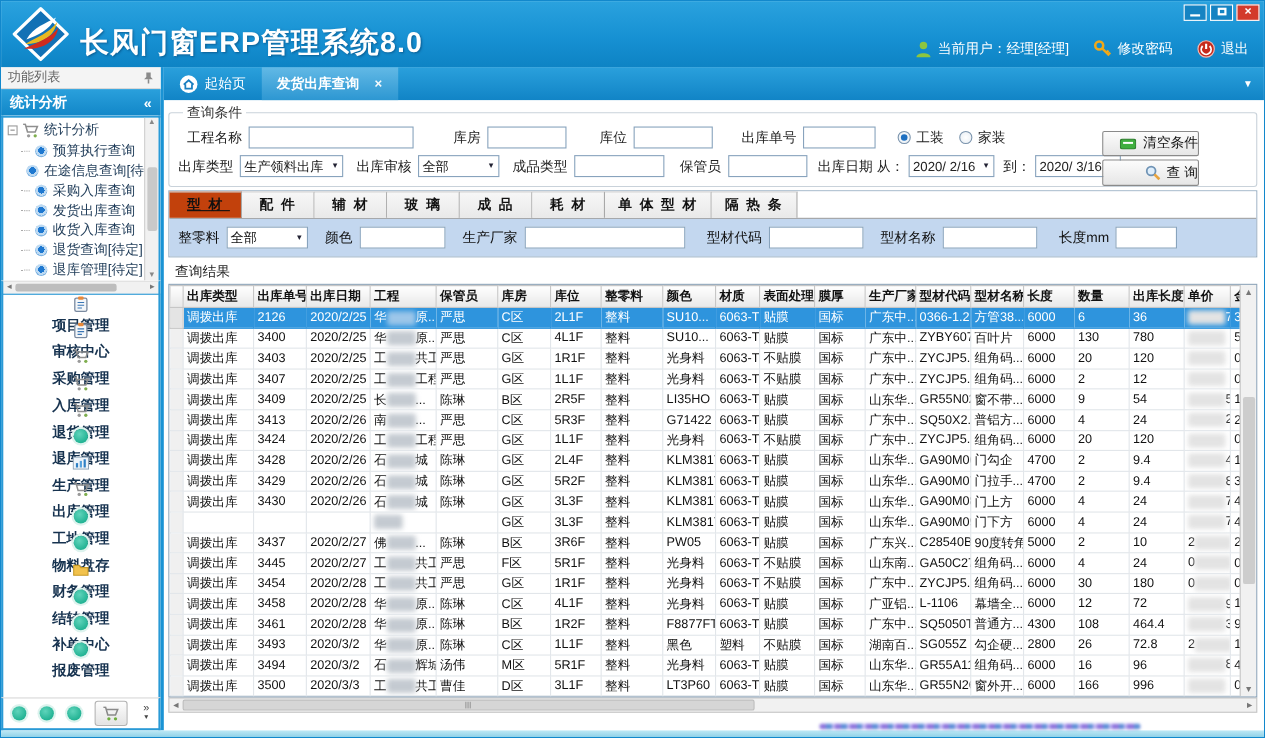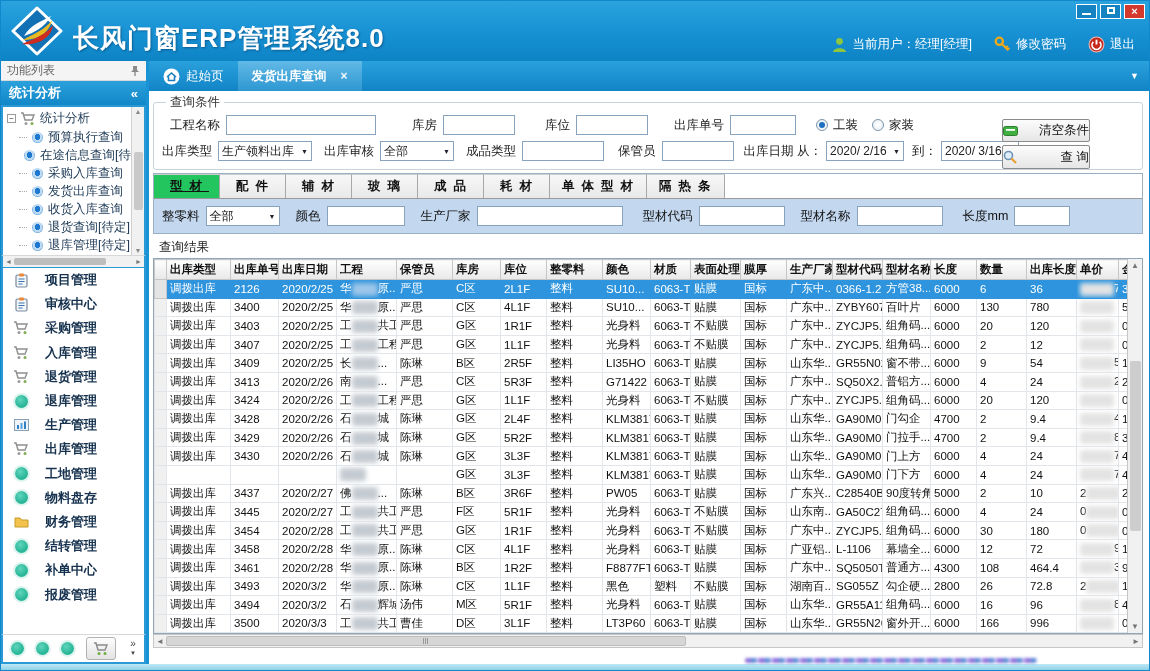--- a/index.html
+++ b/index.html
@@ -33,21 +33,21 @@
   .tree-root { display:flex; align-items:center; gap:4px; height:19px; cursor:pointer; }
   .expander { width:9px; height:9px; border:1px solid #9a9a9a; background:#fff; font-size:8px; line-height:7px; text-align:center; color:#333; flex:none; }
   .tree-item { display:flex; align-items:center; gap:5px; height:18px; padding-left:12px; cursor:pointer; white-space:nowrap; }
   .tree-item::before { content:""; width:8px; border-top:1px dotted #aaa; }
   .dot-ic { width:11px; height:11px; border-radius:50%; background:radial-gradient(circle at 50% 45%, #1e78d0 0 3px, #bcd9f2 3px 5px, #7fb4e2 5px); flex:none; }
   .tree-vscroll { position:absolute; right:0; top:0; bottom:0; width:13px; background:#f1f1f1; border-left:1px solid #d0d0d0; display:flex; flex-direction:column; align-items:center; justify-content:space-between; font-size:7px; color:#888; padding:1px 0; }
   .tree-vscroll .thumb { flex:0 0 58px; width:9px; background:#c9c9c9; border-radius:2px; }
   .tree-hscroll { height:13px; background:#f1f1f1; border:2px solid #2a9ad6; border-top:1px solid #d8d8d8; border-bottom:1px solid #2a9ad6; display:flex; align-items:center; font-size:7px; color:#777; padding:0 2px; gap:2px; }
   .tree-hscroll .thumb { height:7px; flex:0 0 92px; background:#bdbdbd; border-radius:2px; }
   .menu { flex:1; border:2px solid #2a9ad6; border-top:none; border-bottom:none; overflow:hidden; }
-  .menu-item { height:24.2px; display:flex; align-items:center; gap:16px; padding:0 10px; font-size:13px; font-weight:bold; color:#16324f; cursor:pointer; }
+  .menu-item { height:24.2px; display:flex; align-items:center; gap:3px; padding:0 10px; font-size:13px; font-weight:bold; color:#16324f; cursor:pointer;flex-direction:column; }
   .mic { width:16px; height:16px; flex:none; display:inline-flex; align-items:center; justify-content:center; }
   .ic-circle { width:13px; height:13px; border-radius:50%; background:radial-gradient(circle at 40% 35%, #5fd4bb, #23b394 70%); box-shadow:0 0 0 2px #ddf3ee; }
   .side-footer { height:30px; border:2px solid #2a9ad6; border-top:1px solid #d8d8d8; display:flex; align-items:center; justify-content:center; gap:12px; padding:0 4px; }
   .side-footer .more { margin-left:2px; color:#444; font-size:10px; line-height:8px; text-align:center; cursor:pointer; }
   .cart-btn { width:30px; height:23px; background:linear-gradient(#fdfdfd,#e3e3e3); border:1px solid #b2b2b2; border-radius:3px; display:flex; align-items:center; justify-content:center; cursor:pointer; }
 
   
   .main { flex:1; display:flex; flex-direction:column; min-width:0; background:#fff; }
   .tabbar { height:30px; background:linear-gradient(180deg,#2aa0dc,#1184c6); display:flex; align-items:stretch; flex:none; }
   .tab { display:flex; align-items:center; gap:6px; padding:0 14px; color:#fff; font-size:12.5px; cursor:pointer; }
@@ -59,29 +59,29 @@
   fieldset.query { margin:3px 6px 2px 4px; border:1px solid #c9d2da; border-radius:3px; padding:1px 8px 5px; position:relative; flex:none; }
   fieldset.query legend { font-size:12.5px; color:#333; padding:0 4px; margin-left:4px; }
   .qrow { display:flex; align-items:center; height:26px; font-size:12.5px; color:#222; }
   .qrow label { white-space:nowrap; }
   .tb { height:20px; border:1px solid #88a3bd; background:#fff; font-size:12px; padding:0 3px; font-family:inherit; }
   .combo { height:20px; border:1px solid #88a3bd; background:#fff; font-size:12px; display:inline-flex; align-items:center; justify-content:space-between; padding:0 3px; cursor:pointer; white-space:nowrap; }
   .combo .arr { font-size:7px; color:#223; margin-left:4px; }
   .radio { width:12px; height:12px; border-radius:50%; border:1px solid #7b94ad; background:radial-gradient(#fff,#e6edf3); display:inline-block; vertical-align:-2px; }
   .radio.on::after { content:""; display:block; width:6px; height:6px; margin:2px; border-radius:50%; background:#1d6fc0; }
   .rlabel { display:flex; align-items:center; gap:5px; cursor:pointer; }
-  .btn { position:absolute; right:52px; width:88px; height:23px; background:linear-gradient(#fcfcfc,#e6e6e6); border:1px solid #8a8a8a; border-radius:2px; display:flex; align-items:center; justify-content:space-between; gap:6px; font-size:12.5px; color:#111; cursor:pointer; }
+  .btn { position:absolute; right:52px; width:88px; height:23px; background:linear-gradient(#fcfcfc,#e6e6e6); border:1px solid #8a8a8a; border-radius:2px; display:flex; align-items:center; justify-content:flex-end; gap:6px; font-size:12.5px; color:#111; cursor:pointer; }
   .btn-clear { top:8px; }
   .btn-search { top:34px; height:24px; }
 
   
   .matbox { margin:1px 6px 0 4px; border:1px solid #9ab0c4; flex:none; }
   .mat-tabs { display:flex; background:#fff; border-bottom:1px solid #9a9a9a; }
   .mat-tab { padding:3px 6px 3px 12px; min-width:66px; text-align:center; letter-spacing:7px; font-size:12.5px; font-weight:bold; color:#111; background:linear-gradient(#f7f7f7,#e9e9e9); border-right:1px solid #a8a8a8; border-top:1px solid #cfcfcf; cursor:pointer; white-space:nowrap; }
-  .mat-tab.active { background:#22c55e;text-decoration:underline; }
+  .mat-tab.active { background:#c2410c;text-decoration:underline; }
   .mat-filter { background:#c3d7ef; padding:7px 8px; display:flex; align-items:center; font-size:12.5px; color:#111; }
 
   
   .results-label { font-size:12.5px; color:#222; margin:5px 0 2px 10px; flex:none; }
   .grid-wrap { margin:0 6px 0 4px; border:1px solid #8fa6ba; position:relative; flex:1; min-height:0; overflow:hidden; }
   table.grid { border-collapse:collapse; table-layout:fixed; font-size:11.5px; width:981px; }
   table.grid th { height:20px; background:linear-gradient(#fefefe,#e8e8e8); border:1px solid #c6c6c6; font-weight:600; text-align:left; padding:0 3px; white-space:nowrap; overflow:hidden; color:#111; }
   table.grid td { height:18.6px; border:1px solid #e2e6ea; padding:0 3px; white-space:nowrap; overflow:hidden; color:#111; cursor:default; }
   td.gutter, th.gutter { background:#f0f0f0; border-color:#c6c6c6; }
   tr.sel td { background:#2e94dd; color:#fff; border-color:#2e94dd; }

